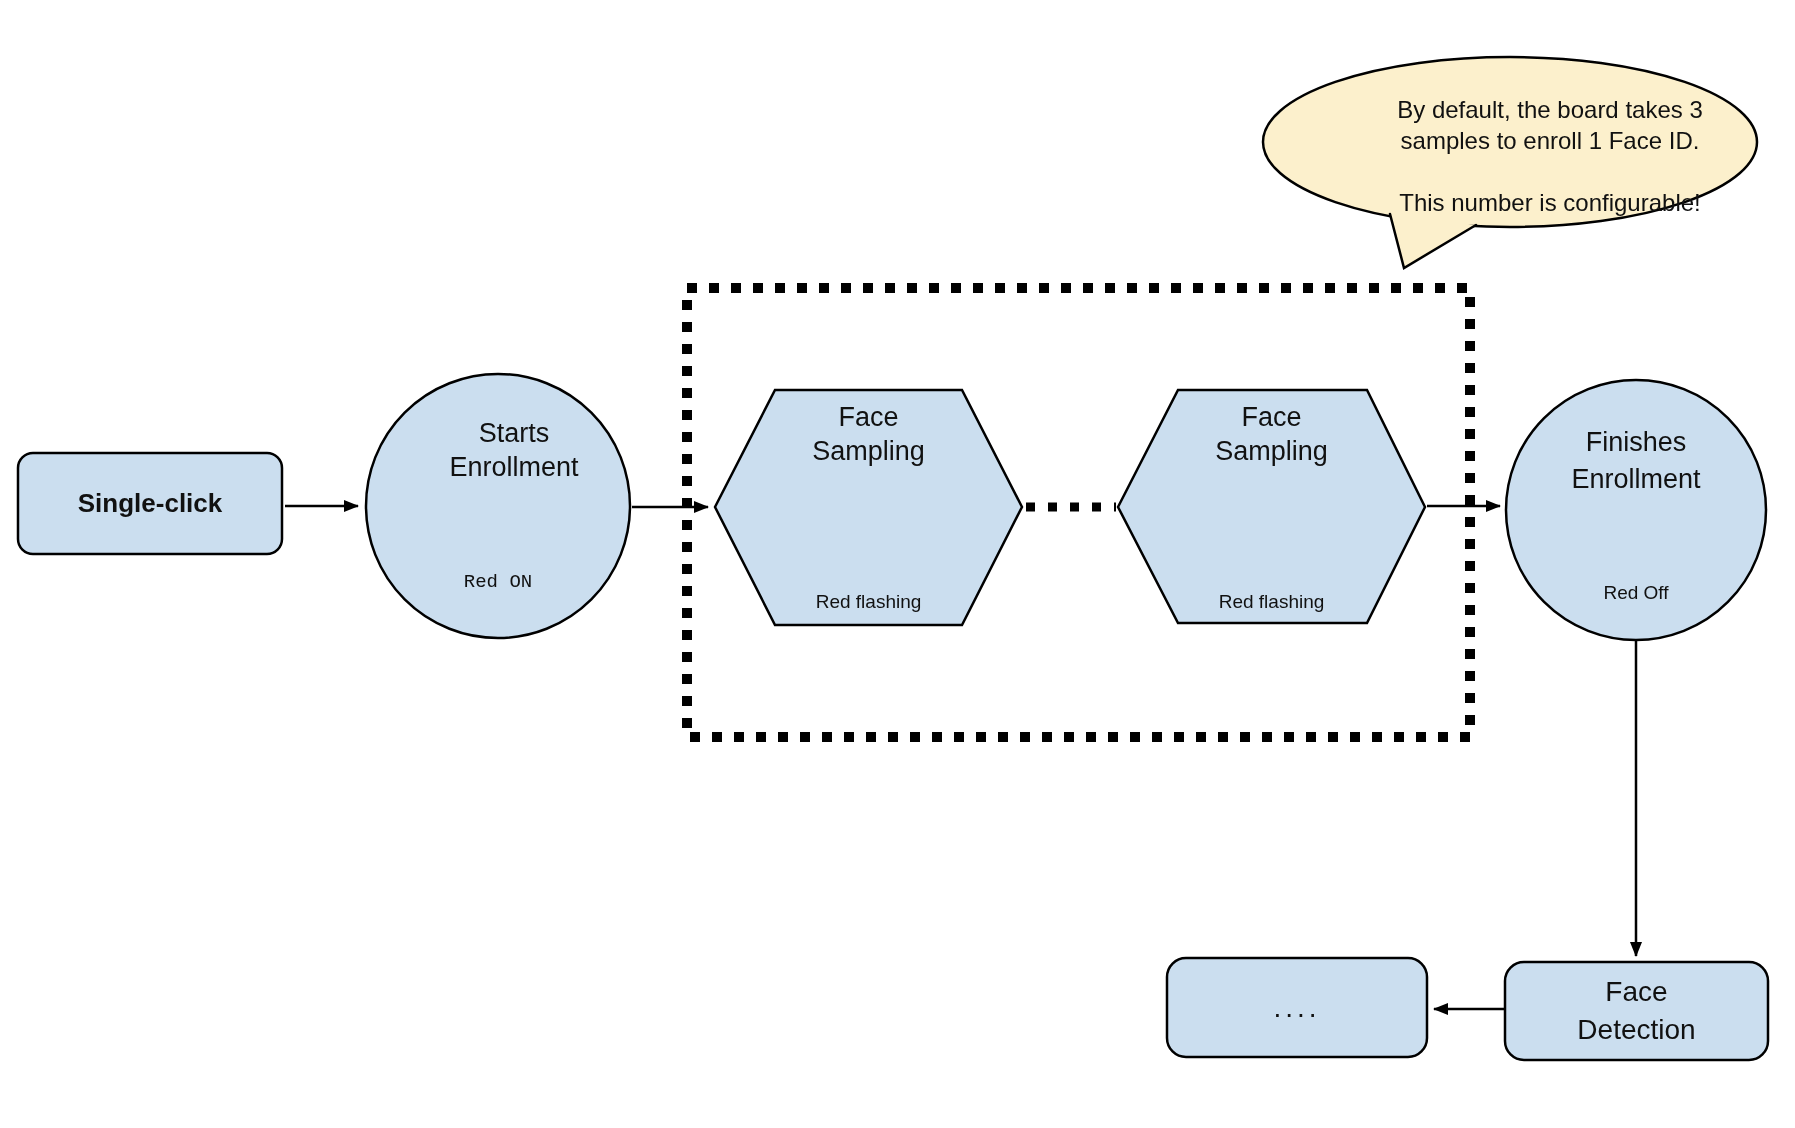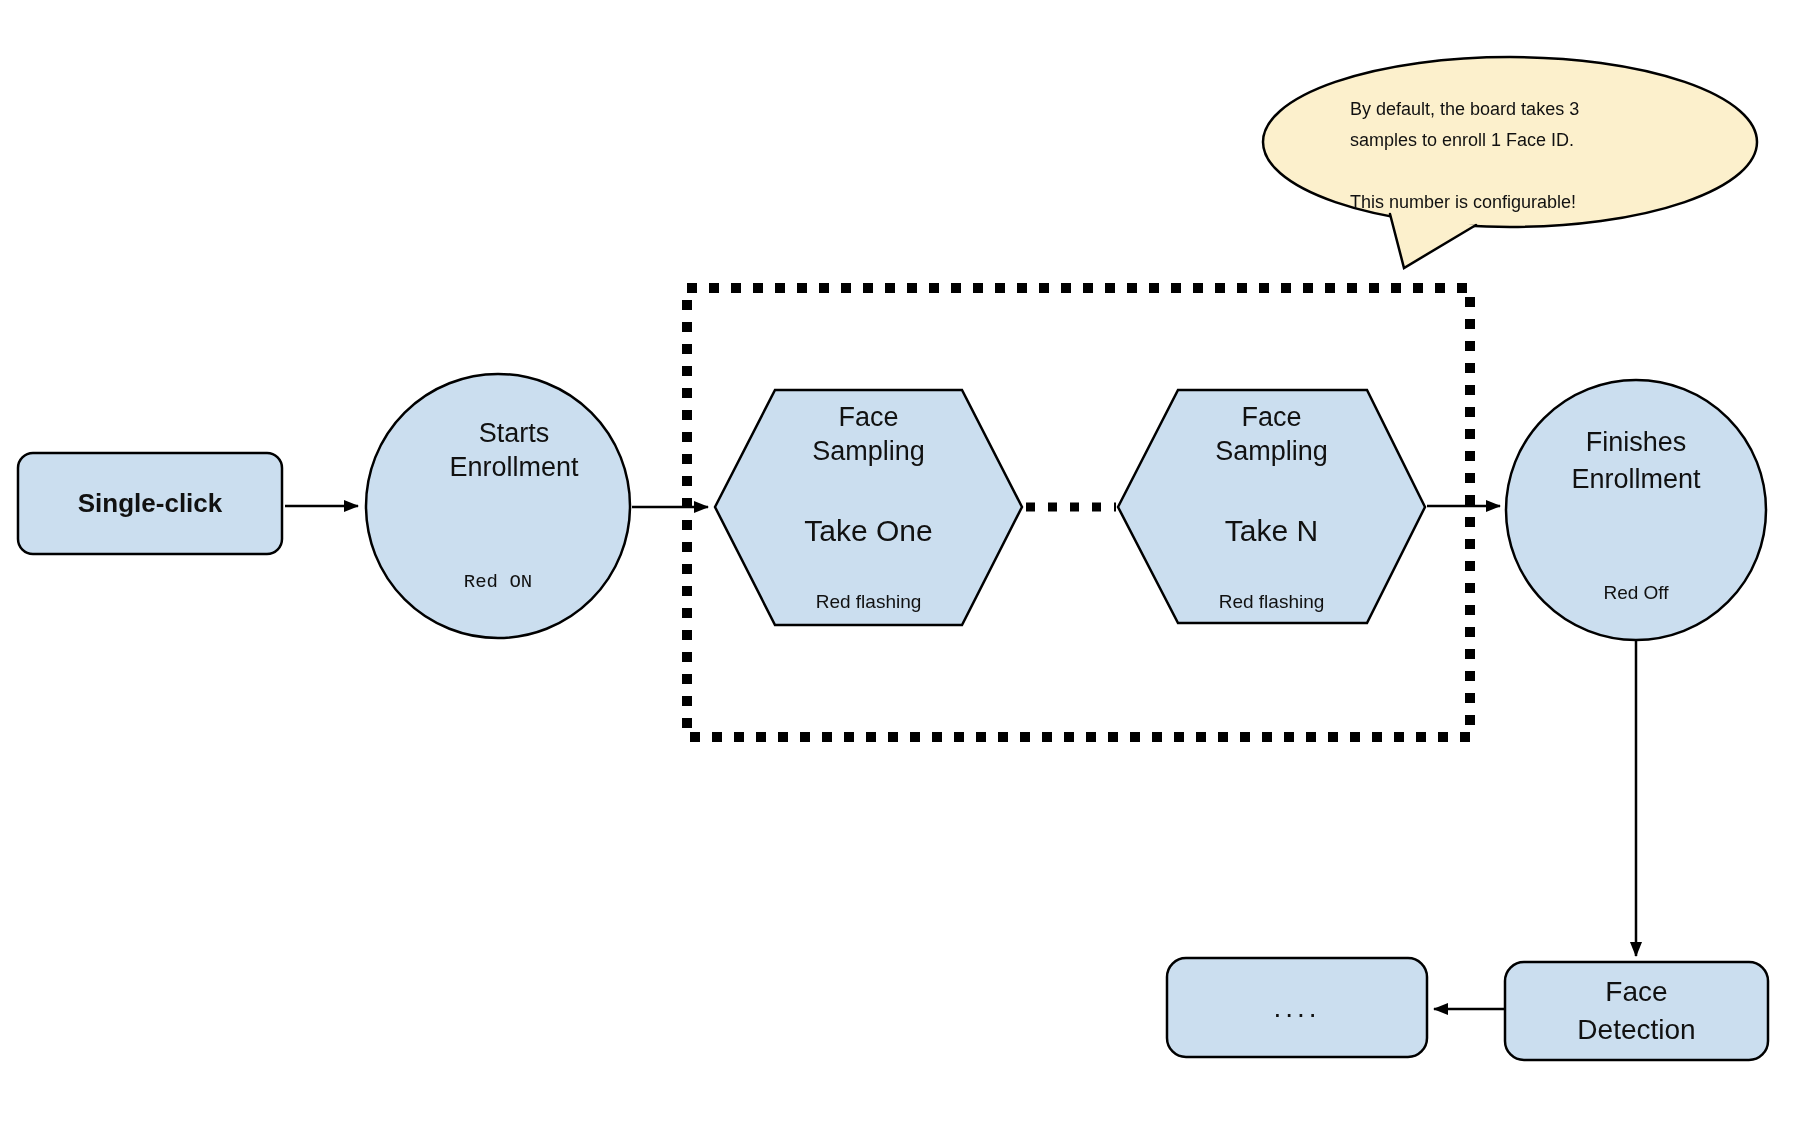--- a/index.html
+++ b/index.html
@@ -36,23 +36,23 @@
   .node-status     { font-size: 19px; line-height: 24px; }
   .take-label      { font-size: 30px; line-height: 38px; }
   .big-label       { font-size: 26px; font-weight: bold; }
   .box-label       { font-size: 28px; line-height: 38px; }
   .dots-label      { font-size: 28px; letter-spacing: 4px; }
   .callout-label   {
     position: absolute;
     left: 1350px;
     top: 94px;
     width: 400px;
-    font-size: 18px;
+    font-size: 24px;
     line-height: 31px;
-    text-align: left;
+    text-align: center;
     white-space: pre-line;
   }
   
   #single-click-label   { left: 18px;   top: 453px; width: 264px; height: 101px; }
   #starts-title         { left: 380px;  top: 416px; width: 268px; }
   #starts-status        { left: 364px;  top: 570px; width: 268px; font-family: Liberation Mono, monospace; }
   #hex1-title           { left: 715px;  top: 400px; width: 307px; }
   #hex1-take            { left: 715px;  top: 512px; width: 307px; }
   #hex1-status          { left: 715px;  top: 590px; width: 307px; }
   #hex2-title           { left: 1118px; top: 400px; width: 307px; }
@@ -103,26 +103,24 @@
   </svg>
 
   <div class="label big-label flexcenter" id="single-click-label">Single-click</div>
 
   <div class="label node-title" id="starts-title">Starts
 Enrollment</div>
   <div class="label node-status" id="starts-status">Red ON</div>
 
   <div class="label node-title" id="hex1-title">Face
 Sampling</div>
-  <div class="label take-label" id="hex1-take">Take One</div>
   <div class="label node-status" id="hex1-status">Red flashing</div>
 
   <div class="label node-title" id="hex2-title">Face
 Sampling</div>
-  <div class="label take-label" id="hex2-take">Take N</div>
   <div class="label node-status" id="hex2-status">Red flashing</div>
 
   <div class="label node-title" id="finishes-title">Finishes
 Enrollment</div>
   <div class="label node-status" id="finishes-status">Red Off</div>
 
   <div class="label box-label flexcenter" id="face-detection-label">Face
 Detection</div>
 
   <div class="label dots-label flexcenter" id="continuation-label">....</div>

